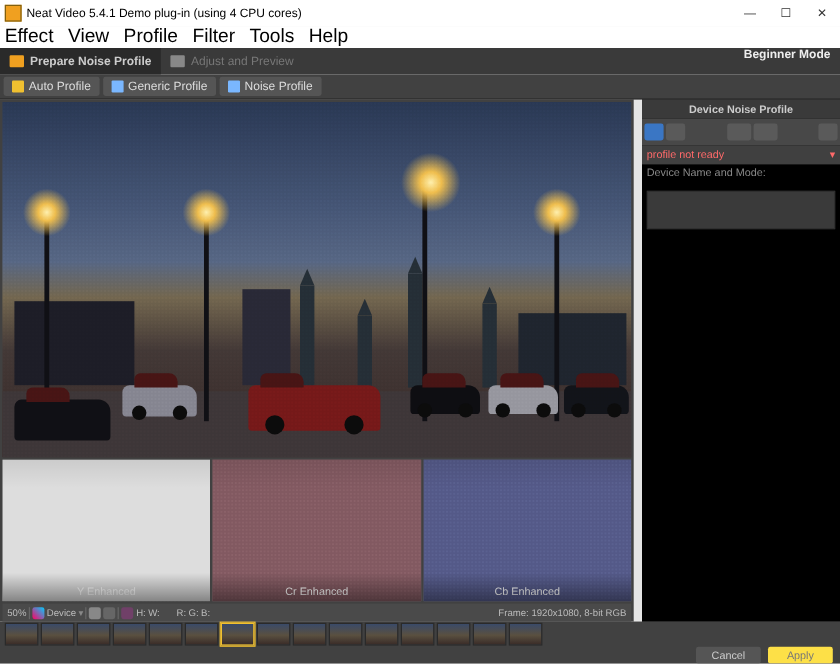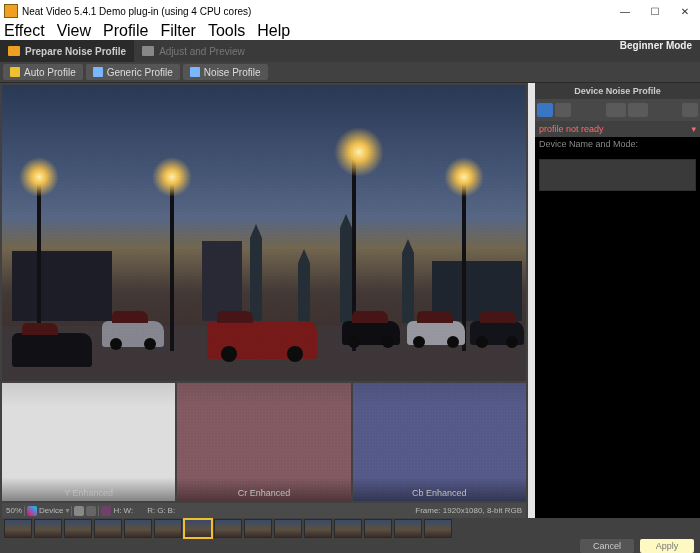--- a/index.html
+++ b/index.html
@@ -50,21 +50,21 @@
 .sqbtn.active{background:#3a76c4}
 .notready{height:16px;display:flex;align-items:center;justify-content:space-between;padding:0 4px;color:#ff6a6a;font-size:9px;background:#404040}
 .devlabel{height:16px;padding:2px 4px;color:#888;font-size:9px}
 .devbox{height:30px;margin:2px 4px;background:#3a3a3a;border:1px solid #2f2f2f}
 .footer{height:36px;background:#414141;display:flex;flex-direction:column}
 .thumbs{height:20px;display:flex;align-items:center;gap:2px;padding:0 4px}
 .thumb{width:26px;height:17px;background:linear-gradient(to bottom,#3a4a68 0%,#5a5040 55%,#3a2c28 100%);border:1px solid #2a2a2a}
 .thumb.active{border:1px solid #f0c030;outline:1px solid #f0c030}
 .btnrow{height:16px;display:flex;align-items:center;justify-content:flex-end;gap:6px;padding:0 6px}
 .dlg-btn{width:54px;height:14px;background:#555;border-radius:2px;color:#ccc;font-size:9px;display:flex;align-items:center;justify-content:center}
-.dlg-btn.disabled{color:#777;background:#fef9c3}
+.dlg-btn.disabled{color:#777;background:#fde047}
 </style>
 </head>
 <body>
 
 <div class="titlebar">
   <div class="logo"></div>
   <div class="title">Neat Video 5.4.1 Demo plug-in (using 4 CPU cores)</div>
   <div class="wbtn">—</div>
   <div class="wbtn">☐</div>
   <div class="wbtn">✕</div>

